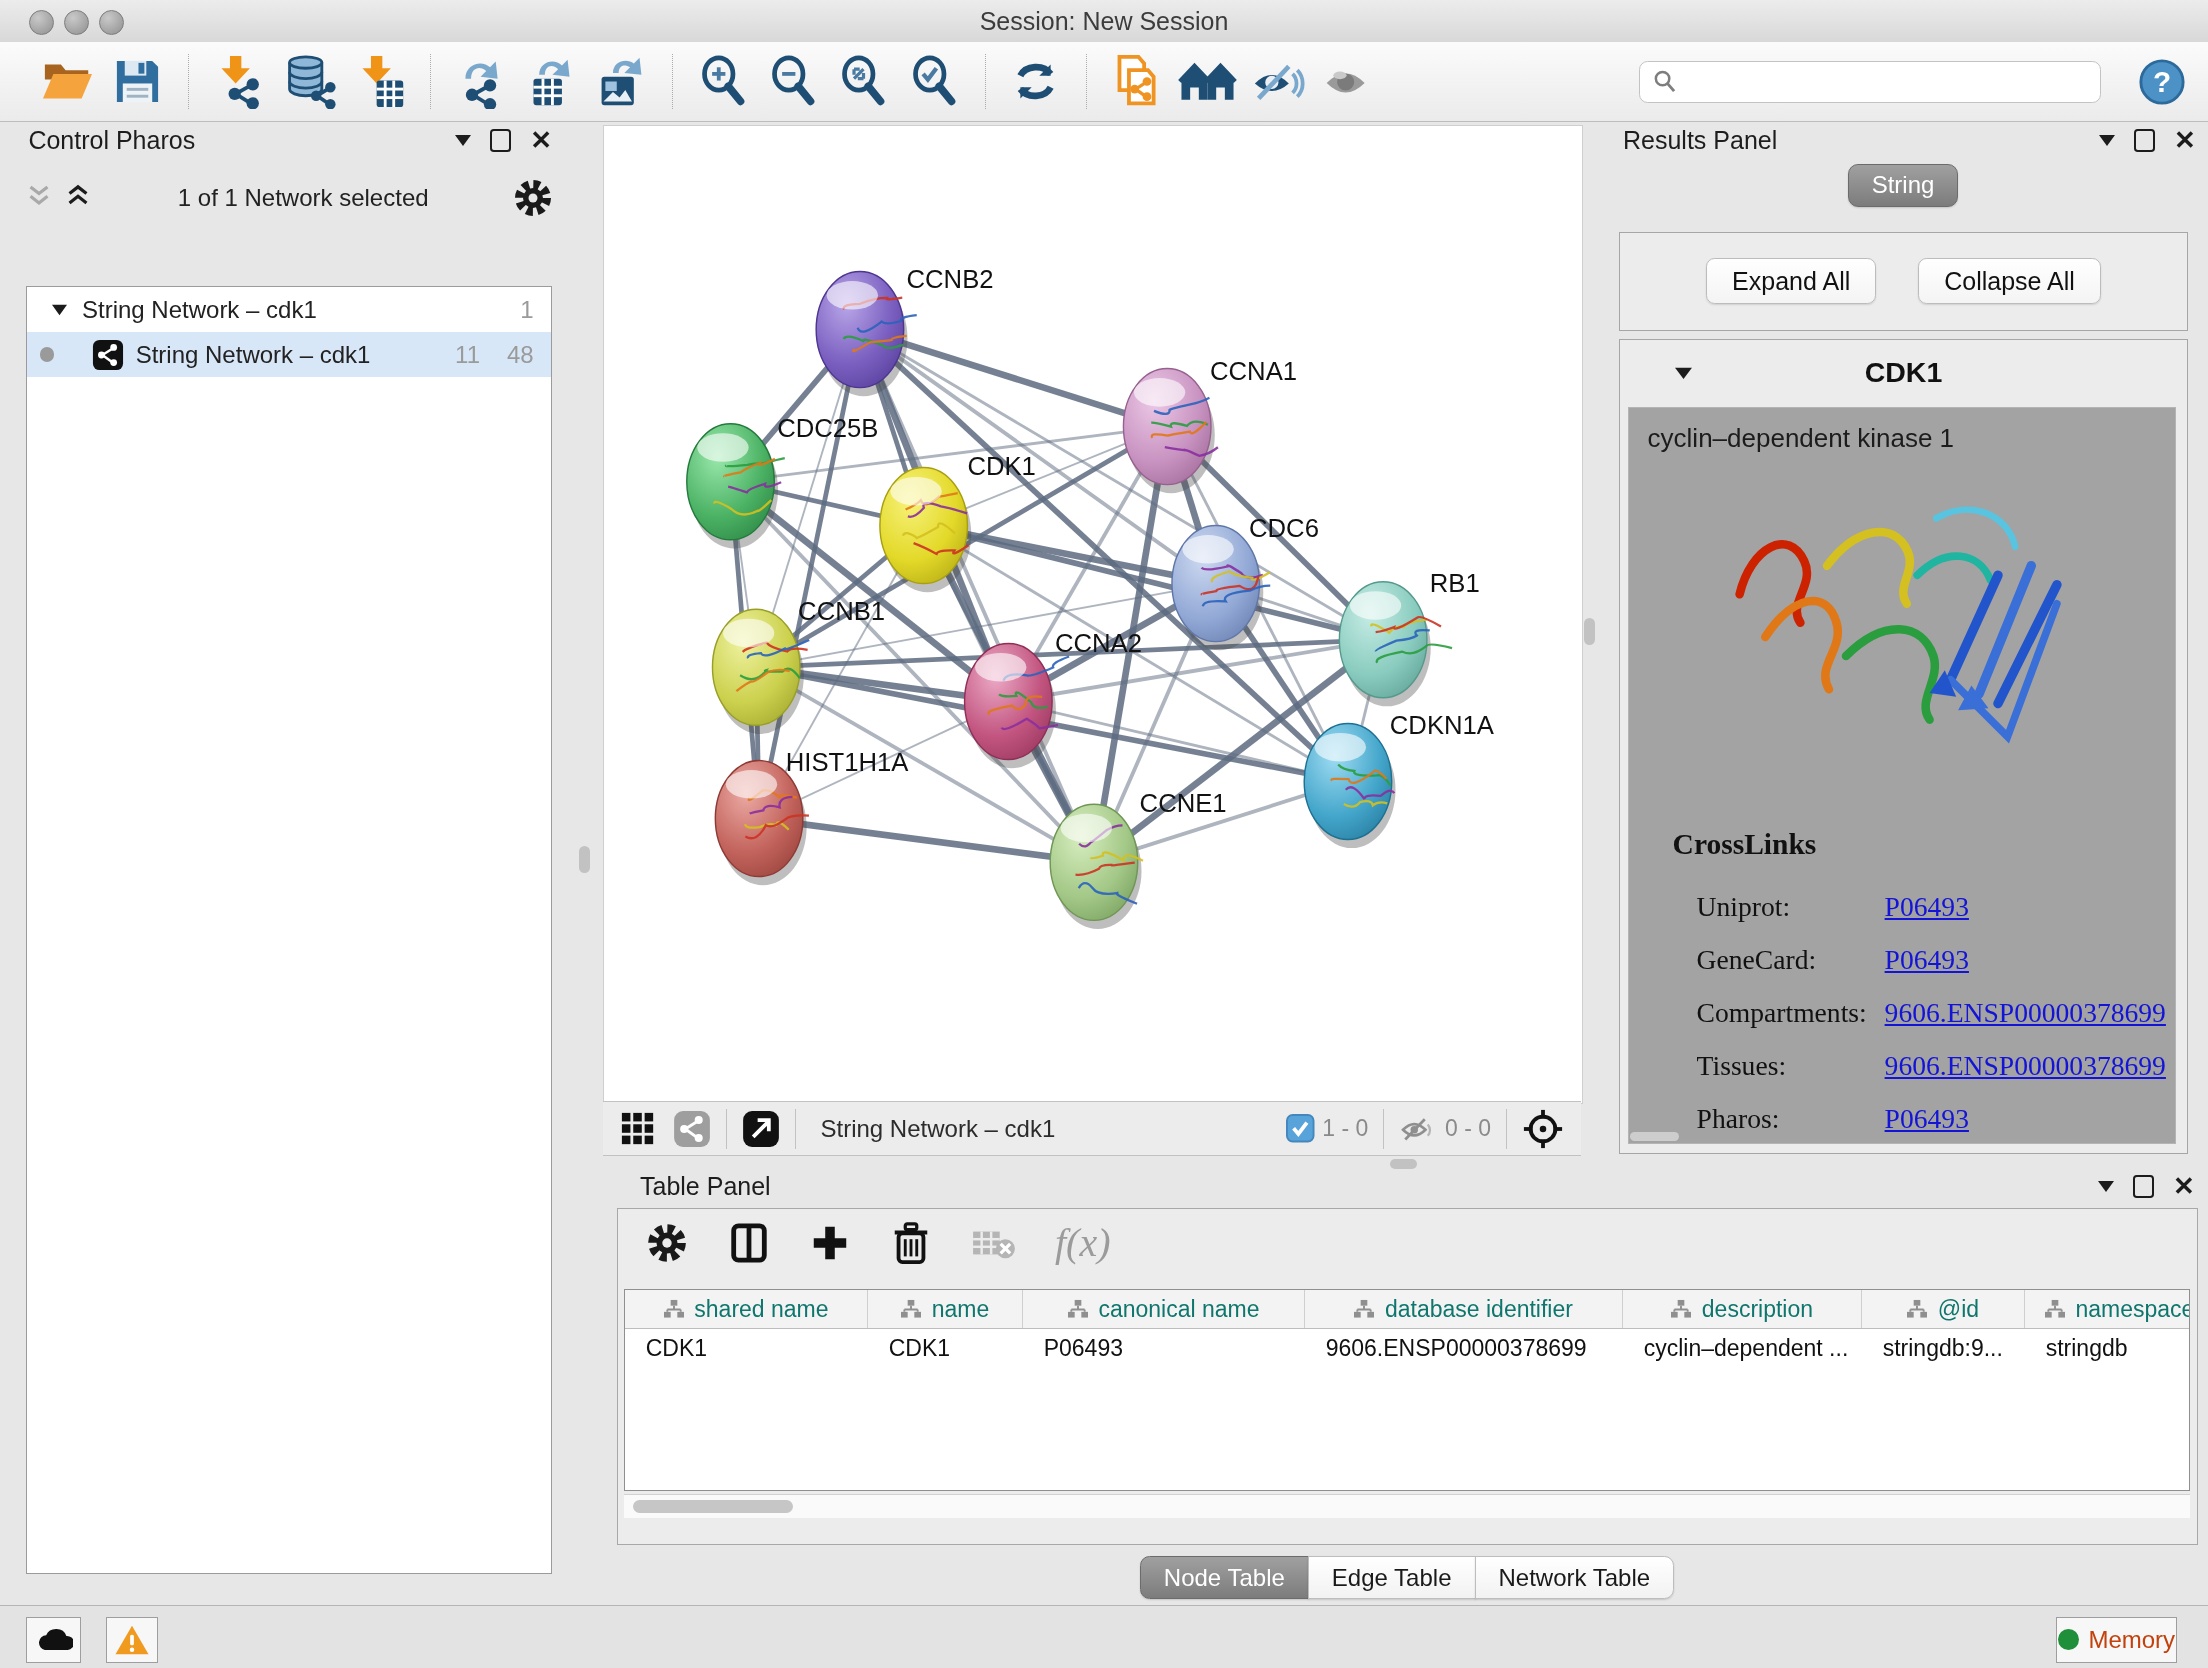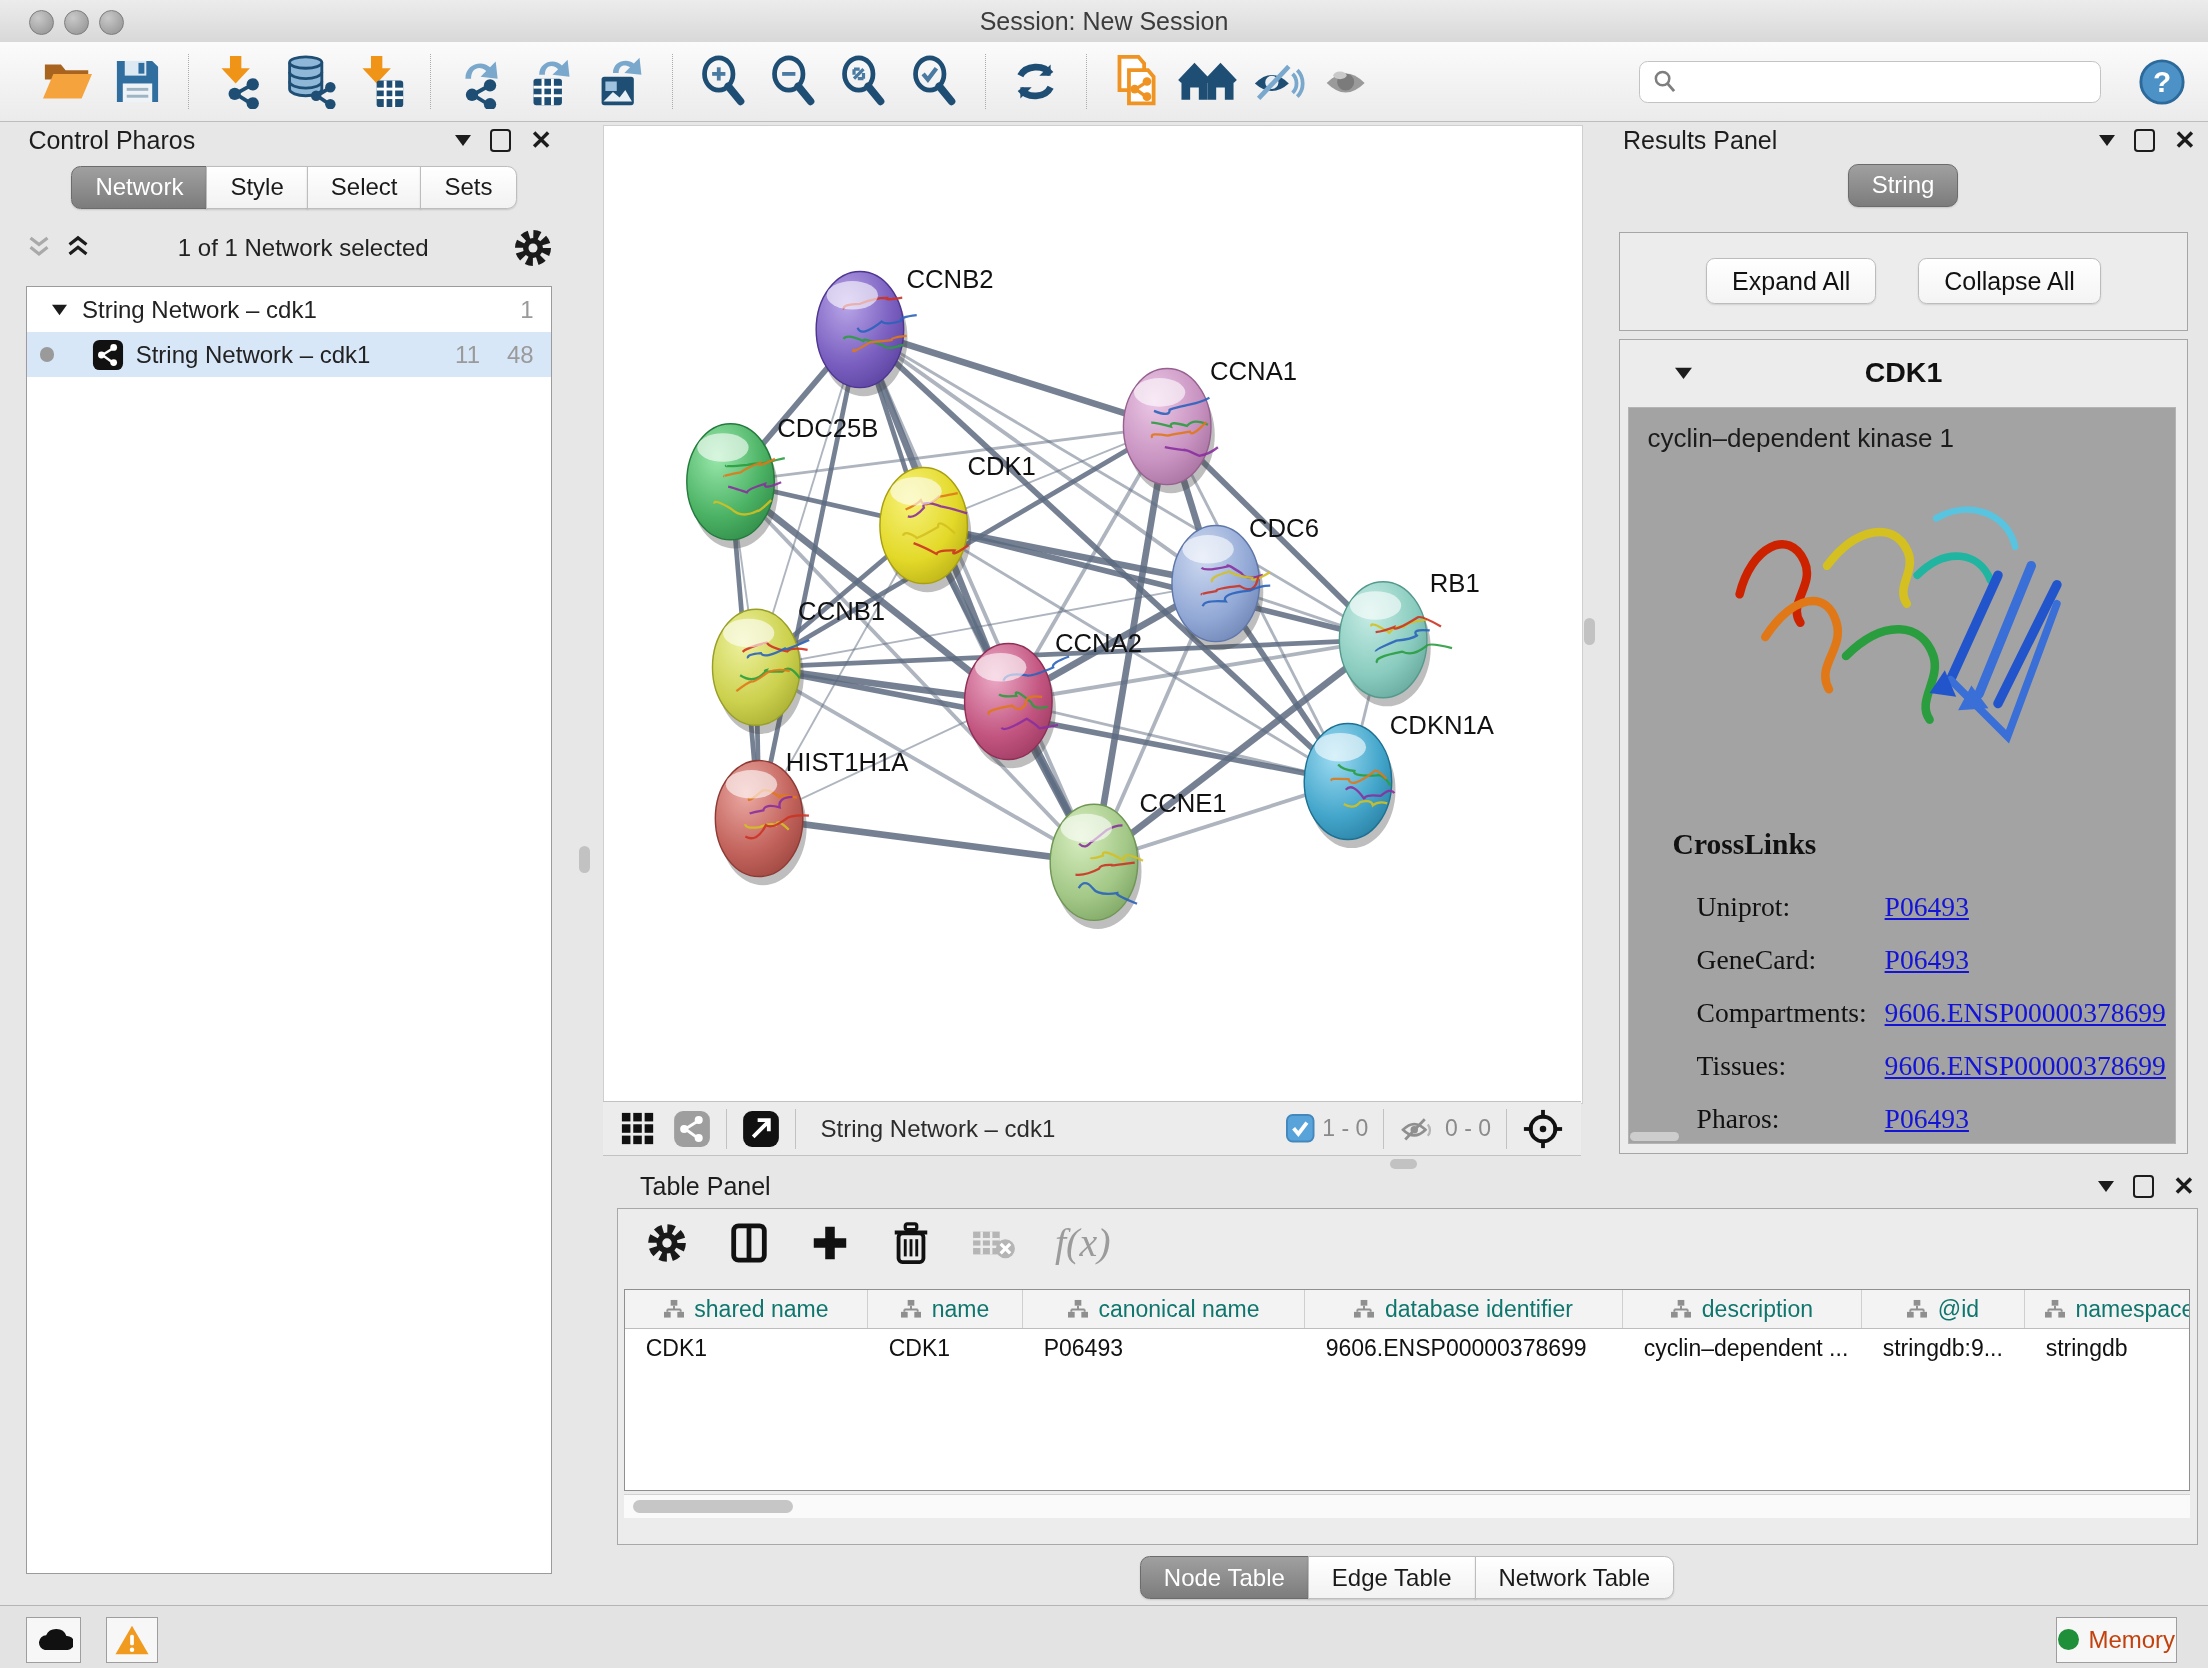--- a/index.html
+++ b/index.html
@@ -289,26 +289,20 @@
 
 <div class="abs control-panel">
   <div class="panel-head">
     <div class="panel-title" style="padding-left:17px">Control Pharos</div>
     <div class="head-icons">
       <div class="tri-down"></div>
       <div class="sq-icon"></div>
       <div class="x-icon">✕</div>
     </div>
   </div>
-  <div class="seg-tabs" id="cp-tabs" style="margin:7.6px 0 0 61px">
-      <div class="seg-tab sel">Network</div>
-      <div class="seg-tab">Style</div>
-      <div class="seg-tab">Select</div>
-      <div class="seg-tab">Sets</div>
-    </div>
   <div class="cp-subhead">
     <svg width="32" height="28.5" viewBox="0 0 34 30">
       <path d="M8 4 l9 7 9-7 M8 14 l9 7 9-7" stroke="#a9a9a9" stroke-width="3.4" fill="none"></path>
     </svg>
     <svg width="32" height="28.5" viewBox="0 0 34 30" style="margin-left:7.6px">
       <path d="M8 11 l9-7 9 7 M8 21 l9-7 9 7" stroke="#1c1c1c" stroke-width="3.4" fill="none"></path>
     </svg>
     <div class="cp-status">1 of 1 Network selected</div>
     <svg width="42" height="42" viewBox="0 0 42 42">
       <circle cx="21" cy="21" r="13" fill="none" stroke="#1a1a1a" stroke-width="10" stroke-dasharray="6 4.2"></circle>

